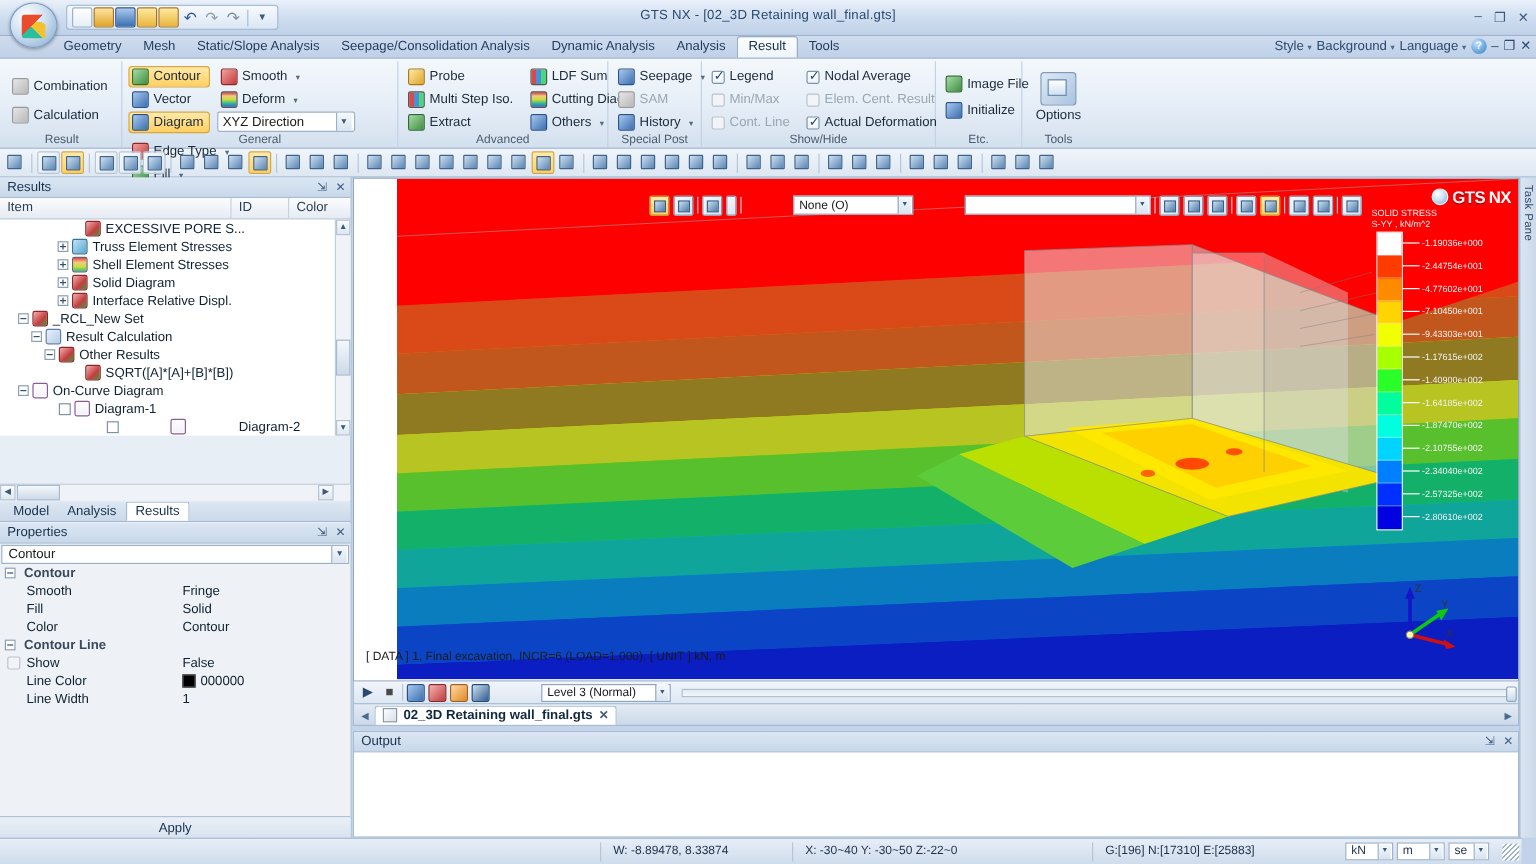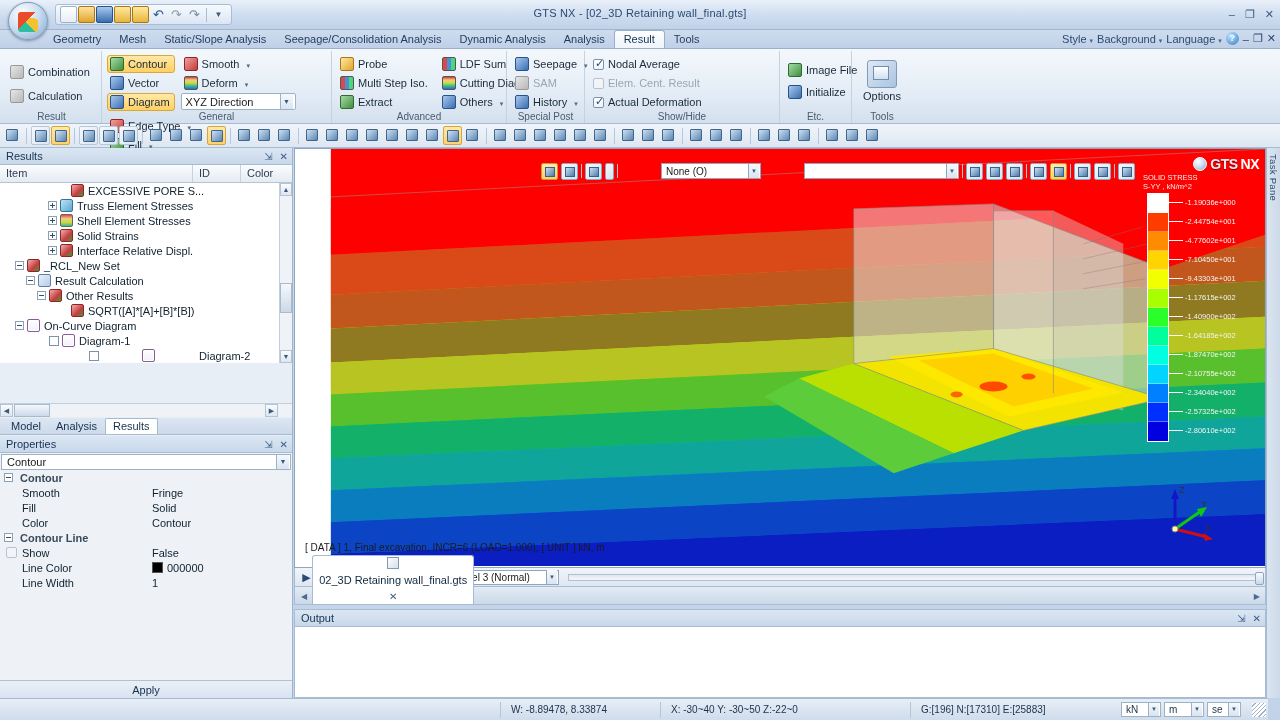--- a/index.html
+++ b/index.html
@@ -215,21 +215,21 @@
   .track { flex:1; height:7px; background:linear-gradient(#dfe7f0,#f3f7fb);
     border:1px solid #b2c1d2; margin:0 6px; position:relative;}
   .knob { position:absolute; right:-6px; top:-3px; width:9px; height:13px;
     background:linear-gradient(#fbfcfe,#c9d8e8); border:1px solid #8ea6bf; border-radius:2px;}
 
   .doctabs { position:absolute; left:294px; top:587px; right:14px; height:18px;
     background:linear-gradient(#e3ebf4,#ccd9e9); border:1px solid #a7bcd3; border-top:none;
     display:flex; align-items:flex-end; padding-left:6px; }
   .dtab { display:flex; align-items:center; gap:5px; font-size:11px; color:#10283f;
     background:#fff; border:1px solid #a7bcd3; border-bottom:none;
-    border-radius:3px 3px 0 0; padding:1px 6px 2px 6px; font-weight:normal;flex-direction:column;}
+    border-radius:3px 3px 0 0; padding:1px 6px 2px 6px; font-weight:bold;}
   .dtab .dico{width:12px;height:12px;background:linear-gradient(135deg,#fdfdfd,#d6e0ec);
     border:1px solid #8699ad;}
   .dtab .x{font-size:10px;color:#44607f;}
 
   
   .output { position:absolute; left:294px; top:609px; right:14px; bottom:22px;
     background:#fff; border:1px solid #a7bcd3; }
   .outhdr { height:17px; background:linear-gradient(#dbe6f3,#c8d8ea);
     border-bottom:1px solid #a7bcd3; display:flex; align-items:center;
     justify-content:space-between; padding:0 4px 0 6px; font-size:11px; color:#17324f;}
@@ -431,20 +431,34 @@
         </div>
       </div>
       <div class="rgtitle">Special Post</div>
     </div>
 
     <div class="rgroup" style="width:195px;">
       <div class="rgbody" style="padding-top:2px;">
         <div class="rcol">
           <div class="ritem">
             <span class="cbox on"></span>
+            <span>Legend</span>
+          </div>
+          <div class="ritem dis">
+            <span class="cbox dimmed"></span>
+            <span>Min/Max</span>
+          </div>
+          <div class="ritem dis">
+            <span class="cbox dimmed"></span>
+            <span>Cont. Line</span>
+          </div>
+        </div>
+        <div class="rcol">
+          <div class="ritem">
+            <span class="cbox on"></span>
             <span>Nodal Average</span>
           </div>
           <div class="ritem dis">
             <span class="cbox dimmed"></span>
             <span>Elem. Cent. Result</span>
           </div>
           <div class="ritem">
             <span class="cbox on"></span>
             <span>Actual Deformation</span>
           </div>
@@ -640,21 +654,21 @@
           <span>Truss Element Stresses</span>
         </div>
         <div class="trow" style="padding-left: 48px;">
           <span class="exp plus"></span>
           <span class="ti rainbow"></span>
           <span>Shell Element Stresses</span>
         </div>
         <div class="trow" style="padding-left: 48px;">
           <span class="exp plus"></span>
           <span class="ti cube"></span>
-          <span>Solid Strains</span>
+          <span>Solid Diagram</span>
         </div>
         <div class="trow" style="padding-left: 48px;">
           <span class="exp plus"></span>
           <span class="ti cube"></span>
           <span>Interface Relative Displ.</span>
         </div>
         <div class="trow" style="padding-left: 15px;">
           <span class="exp"></span>
           <span class="ti cube"></span>
           <span>_RCL_New Set</span>

